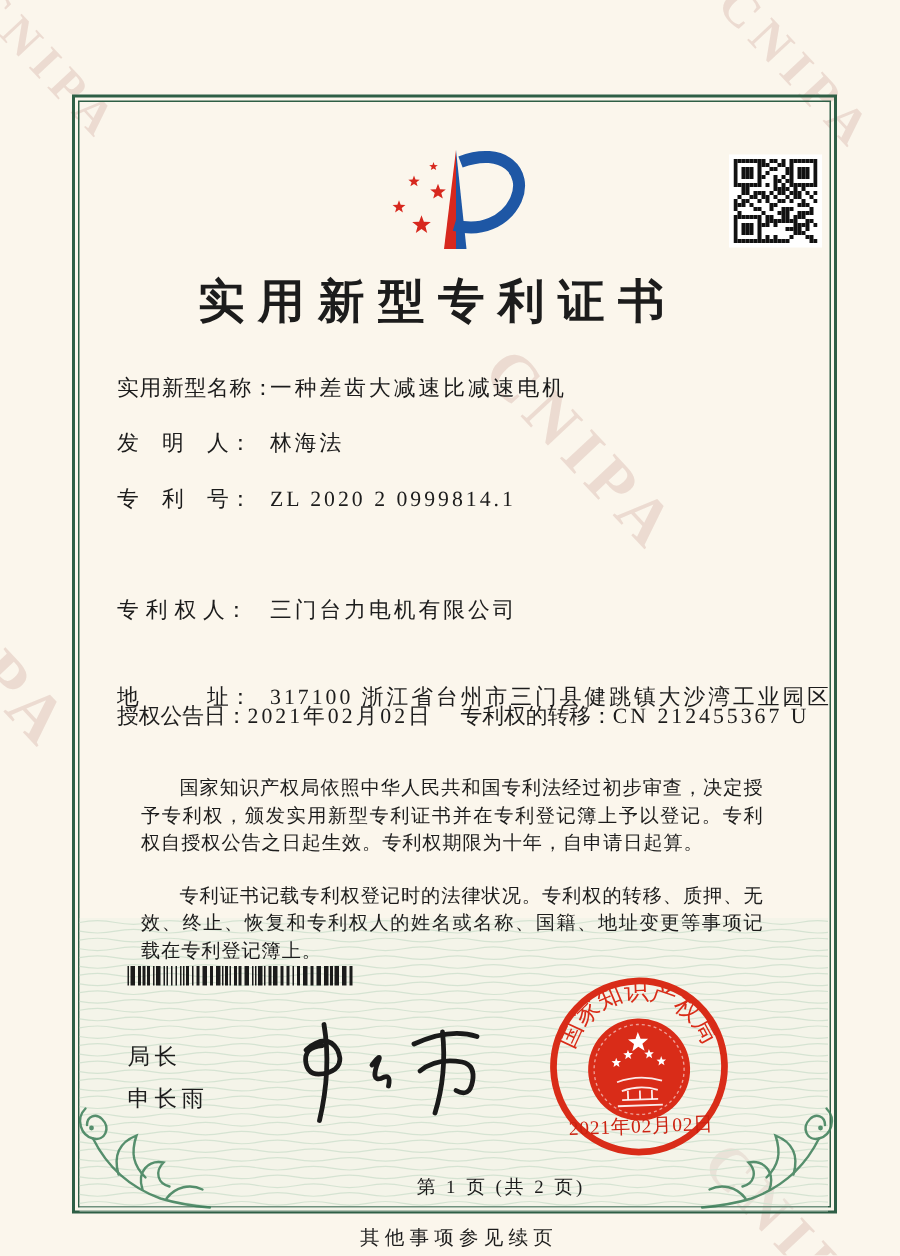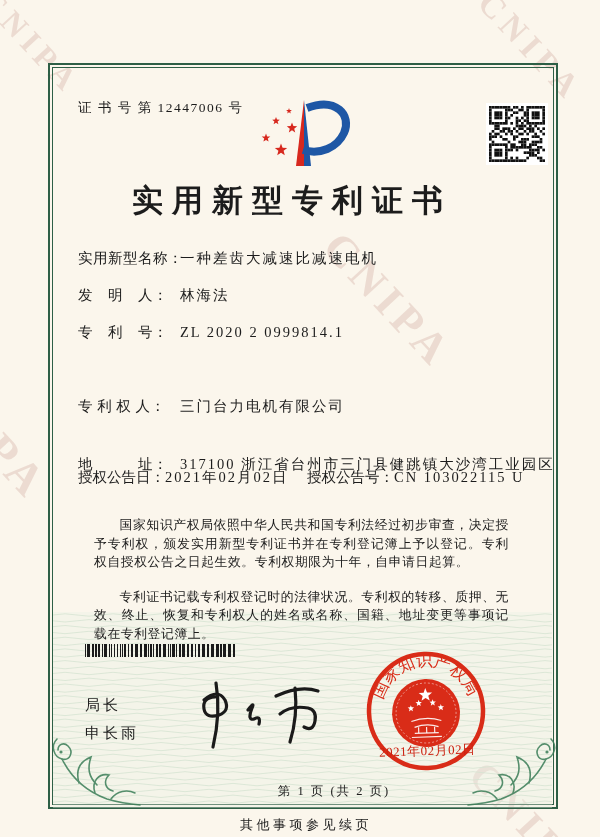--- a/index.html
+++ b/index.html
@@ -78,21 +78,20 @@
         <path d="M0 155.1 q12 -2.4 24 0 t24 0 t24 0 t24 0 t24 0 t24 0 t24 0 t24 0 t24 0 t24 0 t24 0 t24 0 t24 0 t24 0 t24 0 t24 0 t24 0 t24 0 t24 0 t24 0 t24 0" fill="none" stroke="#d5e3d2" stroke-width="0.8"></path>
         <path d="M0 160.9 q12 2.4 24 0 t24 0 t24 0 t24 0 t24 0 t24 0 t24 0 t24 0 t24 0 t24 0 t24 0 t24 0 t24 0 t24 0 t24 0 t24 0 t24 0 t24 0 t24 0 t24 0 t24 0" fill="none" stroke="#d5e3d2" stroke-width="0.8"></path>
         <path d="M0 166.8 q12 -2.4 24 0 t24 0 t24 0 t24 0 t24 0 t24 0 t24 0 t24 0 t24 0 t24 0 t24 0 t24 0 t24 0 t24 0 t24 0 t24 0 t24 0 t24 0 t24 0 t24 0 t24 0" fill="none" stroke="#d5e3d2" stroke-width="0.8"></path>
         <path d="M0 172.6 q12 2.4 24 0 t24 0 t24 0 t24 0 t24 0 t24 0 t24 0 t24 0 t24 0 t24 0 t24 0 t24 0 t24 0 t24 0 t24 0 t24 0 t24 0 t24 0 t24 0 t24 0 t24 0" fill="none" stroke="#d5e3d2" stroke-width="0.8"></path>
         <path d="M0 178.5 q12 -2.4 24 0 t24 0 t24 0 t24 0 t24 0 t24 0 t24 0 t24 0 t24 0 t24 0 t24 0 t24 0 t24 0 t24 0 t24 0 t24 0 t24 0 t24 0 t24 0 t24 0 t24 0" fill="none" stroke="#d5e3d2" stroke-width="0.8"></path>
         <path d="M0 184.3 q12 2.4 24 0 t24 0 t24 0 t24 0 t24 0 t24 0 t24 0 t24 0 t24 0 t24 0 t24 0 t24 0 t24 0 t24 0 t24 0 t24 0 t24 0 t24 0 t24 0 t24 0 t24 0" fill="none" stroke="#d5e3d2" stroke-width="0.8"></path>
         <path d="M0 190.2 q12 -2.4 24 0 t24 0 t24 0 t24 0 t24 0 t24 0 t24 0 t24 0 t24 0 t24 0 t24 0 t24 0 t24 0 t24 0 t24 0 t24 0 t24 0 t24 0 t24 0 t24 0 t24 0" fill="none" stroke="#d5e3d2" stroke-width="0.8"></path>
       </svg>
   </div>
 
-  <div class="cert-no">证 书 号 第 12447006 号</div>
 
   <svg class="logo" width="104" height="76" viewBox="0 0 104 76">
     <polygon fill="#d7281e" points="37.0,13.0 37.7,15.0 39.9,15.1 38.2,16.4 38.8,18.4 37.0,17.3 35.2,18.4 35.8,16.4 34.1,15.1 36.3,15.0"></polygon>
     <polygon fill="#d7281e" points="24.0,22.0 25.0,24.6 27.8,24.8 25.6,26.5 26.4,29.2 24.0,27.7 21.6,29.2 22.4,26.5 20.2,24.8 23.0,24.6"></polygon>
     <polygon fill="#d7281e" points="40.0,27.5 41.4,31.1 45.2,31.3 42.2,33.7 43.2,37.4 40.0,35.3 36.8,37.4 37.8,33.7 34.8,31.3 38.6,31.1"></polygon>
     <polygon fill="#d7281e" points="14.0,38.5 15.1,41.5 18.3,41.6 15.8,43.6 16.6,46.6 14.0,44.9 11.4,46.6 12.2,43.6 9.7,41.6 12.9,41.5"></polygon>
     <polygon fill="#d7281e" points="29.0,48.5 30.6,52.8 35.2,53.0 31.6,55.8 32.8,60.3 29.0,57.7 25.2,60.3 26.4,55.8 22.8,53.0 27.4,52.8"></polygon>
     <polygon points="52,5 44,71 52,71" fill="#d7281e"></polygon>
     <polygon points="52,5 52,71 59,71" fill="#1e57a5"></polygon>
     <path d="M55 13 C84 2 100 20 92 38 C85 53 68 60 51 55" fill="none" stroke="#1e57a5" stroke-width="8"></path>
@@ -352,21 +351,21 @@
   <div class="row" style="top:397px;">
     <span class="lab">专 利 权 人：</span><span class="val">三门台力电机有限公司</span>
   </div>
   <div class="row" style="top:455px;">
     <span class="lab">地　　　址：</span><span class="val">317100 浙江省台州市三门县健跳镇大沙湾工业园区</span>
   </div>
 
   <div class="row" style="top:468px;">
     <span>授权公告日：</span><span class="val">2021年02月02日</span>
     <span class="grant2">
-      <span>授权公告号：</span><span class="val">CN 103022115 U</span>
+      <span>专利权的转移：</span><span class="val">CN 212455367 U</span>
     </span>
   </div>
 
   <div class="body-text">
     <p>国家知识产权局依照中华人民共和国专利法经过初步审查，决定授予专利权，颁发实用新型专利证书并在专利登记簿上予以登记。专利权自授权公告之日起生效。专利权期限为十年，自申请日起算。</p>
     <p>专利证书记载专利权登记时的法律状况。专利权的转移、质押、无效、终止、恢复和专利权人的姓名或名称、国籍、地址变更等事项记载在专利登记簿上。</p>
   </div>
 
   <div class="barcode" id="barcode">
       <i style="width: 1px; margin-right: 1px;"></i>

